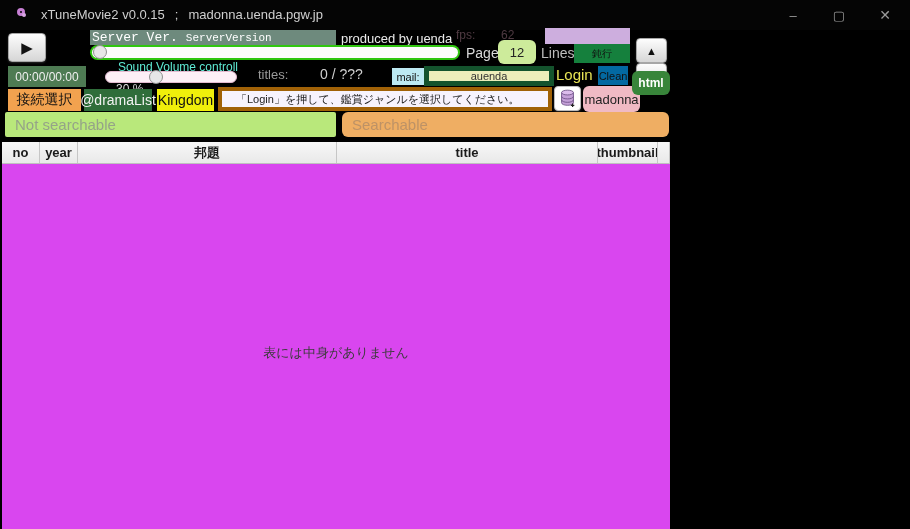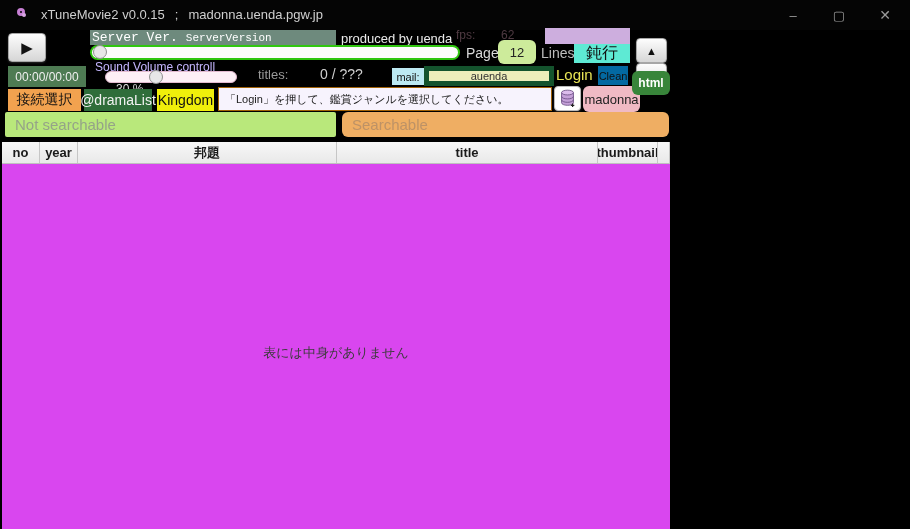--- a/index.html
+++ b/index.html
@@ -28,40 +28,40 @@
   .fps-value { position:absolute; left:501px; top:28px; color:#4f3a42; font-size:12px; }
   .purple-box { position:absolute; left:545px; top:28px; width:85px; height:16px; background:#cdaede; }
 
   .seek { position:absolute; left:90px; top:45px; width:370px; height:15px; background:#2fc60f; border-radius:8px; padding:2px; cursor:pointer; }
   .seek-track { width:100%; height:100%; background:#fcfcfc; border-radius:6px; position:relative; }
   .seek-thumb { position:absolute; left:1px; top:-2px; width:14px; height:14px; background:#e7e7e7; border:1px solid #909090; border-radius:50%; }
 
   .page-label { position:absolute; left:466px; top:45px; color:#d8d8d8; font-size:14px; }
   .page-box { position:absolute; left:498px; top:40px; width:38px; height:24px; background:#cdeb9b; border-radius:6px; color:#222; font-size:13px; display:flex; align-items:center; justify-content:center; cursor:text; }
   .lines-label { position:absolute; left:541px; top:45px; color:#bdbdbd; font-size:14px; }
-  .donko { position:absolute; left:574px; top:44px; width:56px; height:19px; background:#5eead4; color:#111; font-size:16px; display:flex; align-items:center; justify-content:center; cursor:pointer; }
+  .donko { position:absolute; left:574px; top:44px; width:56px; height:19px; background:#15803d; color:#111; font-size:10px; display:flex; align-items:center; justify-content:center; cursor:pointer; }
   .btn-up { left:636px; top:38px; width:31px; height:25px; font-size:11px; }
   .btn-down { left:636px; top:63px; width:31px; height:25px; font-size:11px; }
 
-  .vol-label { position:absolute; left:95px; top:60px; width:150px; text-align:left; color:#c4b5fd; font-size:12px; }
+  .vol-label { position:absolute; left:88px; top:60px; width:150px; text-align:right; color:#5eead4; font-size:12px; }
   .vol-slider { position:absolute; left:105px; top:71px; width:132px; height:12px; background:#fdeff6; border:1px solid #e2b9cf; border-radius:6px; cursor:pointer; }
   .vol-thumb { position:absolute; left:33%; top:-2px; width:14px; height:14px; background:#e7e7e7; border:1px solid #909090; border-radius:50%; }
   .vol-pct { position:absolute; left:116px; top:82px; color:#ddd; font-size:12px; }
 
   .titles-label { position:absolute; left:258px; top:67px; color:#9a9a9a; font-size:13px; }
   .titles-value { position:absolute; left:320px; top:66px; color:#cfcfcf; font-size:14px; }
   .mail-label { position:absolute; left:392px; top:68px; width:32px; height:17px; background:#bce9f2; color:#111; font-size:11px; display:flex; align-items:center; justify-content:center; }
   .mail-input { position:absolute; left:424px; top:66px; width:130px; height:20px; background:#ededba; border:5px solid #14532d; font-size:11px; color:#333; text-align:center; }
   .login-btn { position:absolute; left:556px; top:66px; color:#e8e455; font-size:15px; background:none; border:none; cursor:pointer; font-family:inherit; }
   .clean-btn { position:absolute; left:598px; top:66px; width:30px; height:19px; background:#0369a1; color:#111; font-size:11px; display:flex; align-items:center; justify-content:center; cursor:pointer; }
 
   .connect-btn { position:absolute; left:8px; top:89px; width:73px; height:22px; background:#f2a24f; color:#111; font-size:14px; display:flex; align-items:center; justify-content:center; cursor:pointer; }
   .drama-btn { position:absolute; left:84px; top:89px; width:68px; height:22px; background:#2f6d3a; color:#f2f2f2; font-size:14px; display:flex; align-items:center; justify-content:center; cursor:pointer; }
   .kingdom-btn { position:absolute; left:157px; top:89px; width:57px; height:22px; background:#f0ef0b; color:#111; font-size:14px; display:flex; align-items:center; justify-content:center; cursor:pointer; }
-  .genre-input { position:absolute; left:218px; top:87px; width:334px; height:24px; background:#f7f3fd; border:1px solid #a16207; font-size:11px; color:#222; padding-left:6px; }
+  .genre-input { position:absolute; left:218px; top:87px; width:334px; height:24px; background:#f7f3fd; border:4px solid #a16207; font-size:11px; color:#222; padding-left:14px; }
   .db-btn { left:554px; top:86px; width:27px; height:25px; background:#fff; border:1px solid #bbb; }
   .reload-btn { position:absolute; left:583px; top:86px; width:57px; height:26px; background:#f0bac4; border-radius:6px; color:#222; font-size:13px; display:flex; align-items:center; justify-content:center; cursor:pointer; }
   .html-btn { position:absolute; left:632px; top:71px; width:38px; height:24px; background:#38853a; border-radius:6px; color:#fff; font-size:12px; font-weight:bold; display:flex; align-items:center; justify-content:center; cursor:pointer; }
 
   .search-green { position:absolute; left:5px; top:112px; width:331px; height:25px; background:#b9e87b; border:none; border-radius:2px; font-size:15px; padding-left:10px; color:#333; }
   .search-green::placeholder { color:#95a388; opacity:1; }
   .search-orange { position:absolute; left:342px; top:112px; width:327px; height:25px; background:#efae63; border:none; border-radius:6px; font-size:15px; padding-left:10px; color:#333; }
   .search-orange::placeholder { color:#bd9266; opacity:1; }
 
   .table-header { position:absolute; left:2px; top:142px; width:668px; height:22px; display:flex; background:linear-gradient(#f7f7f7,#e9e9e9); border-bottom:1px solid #c0c0c0; }

